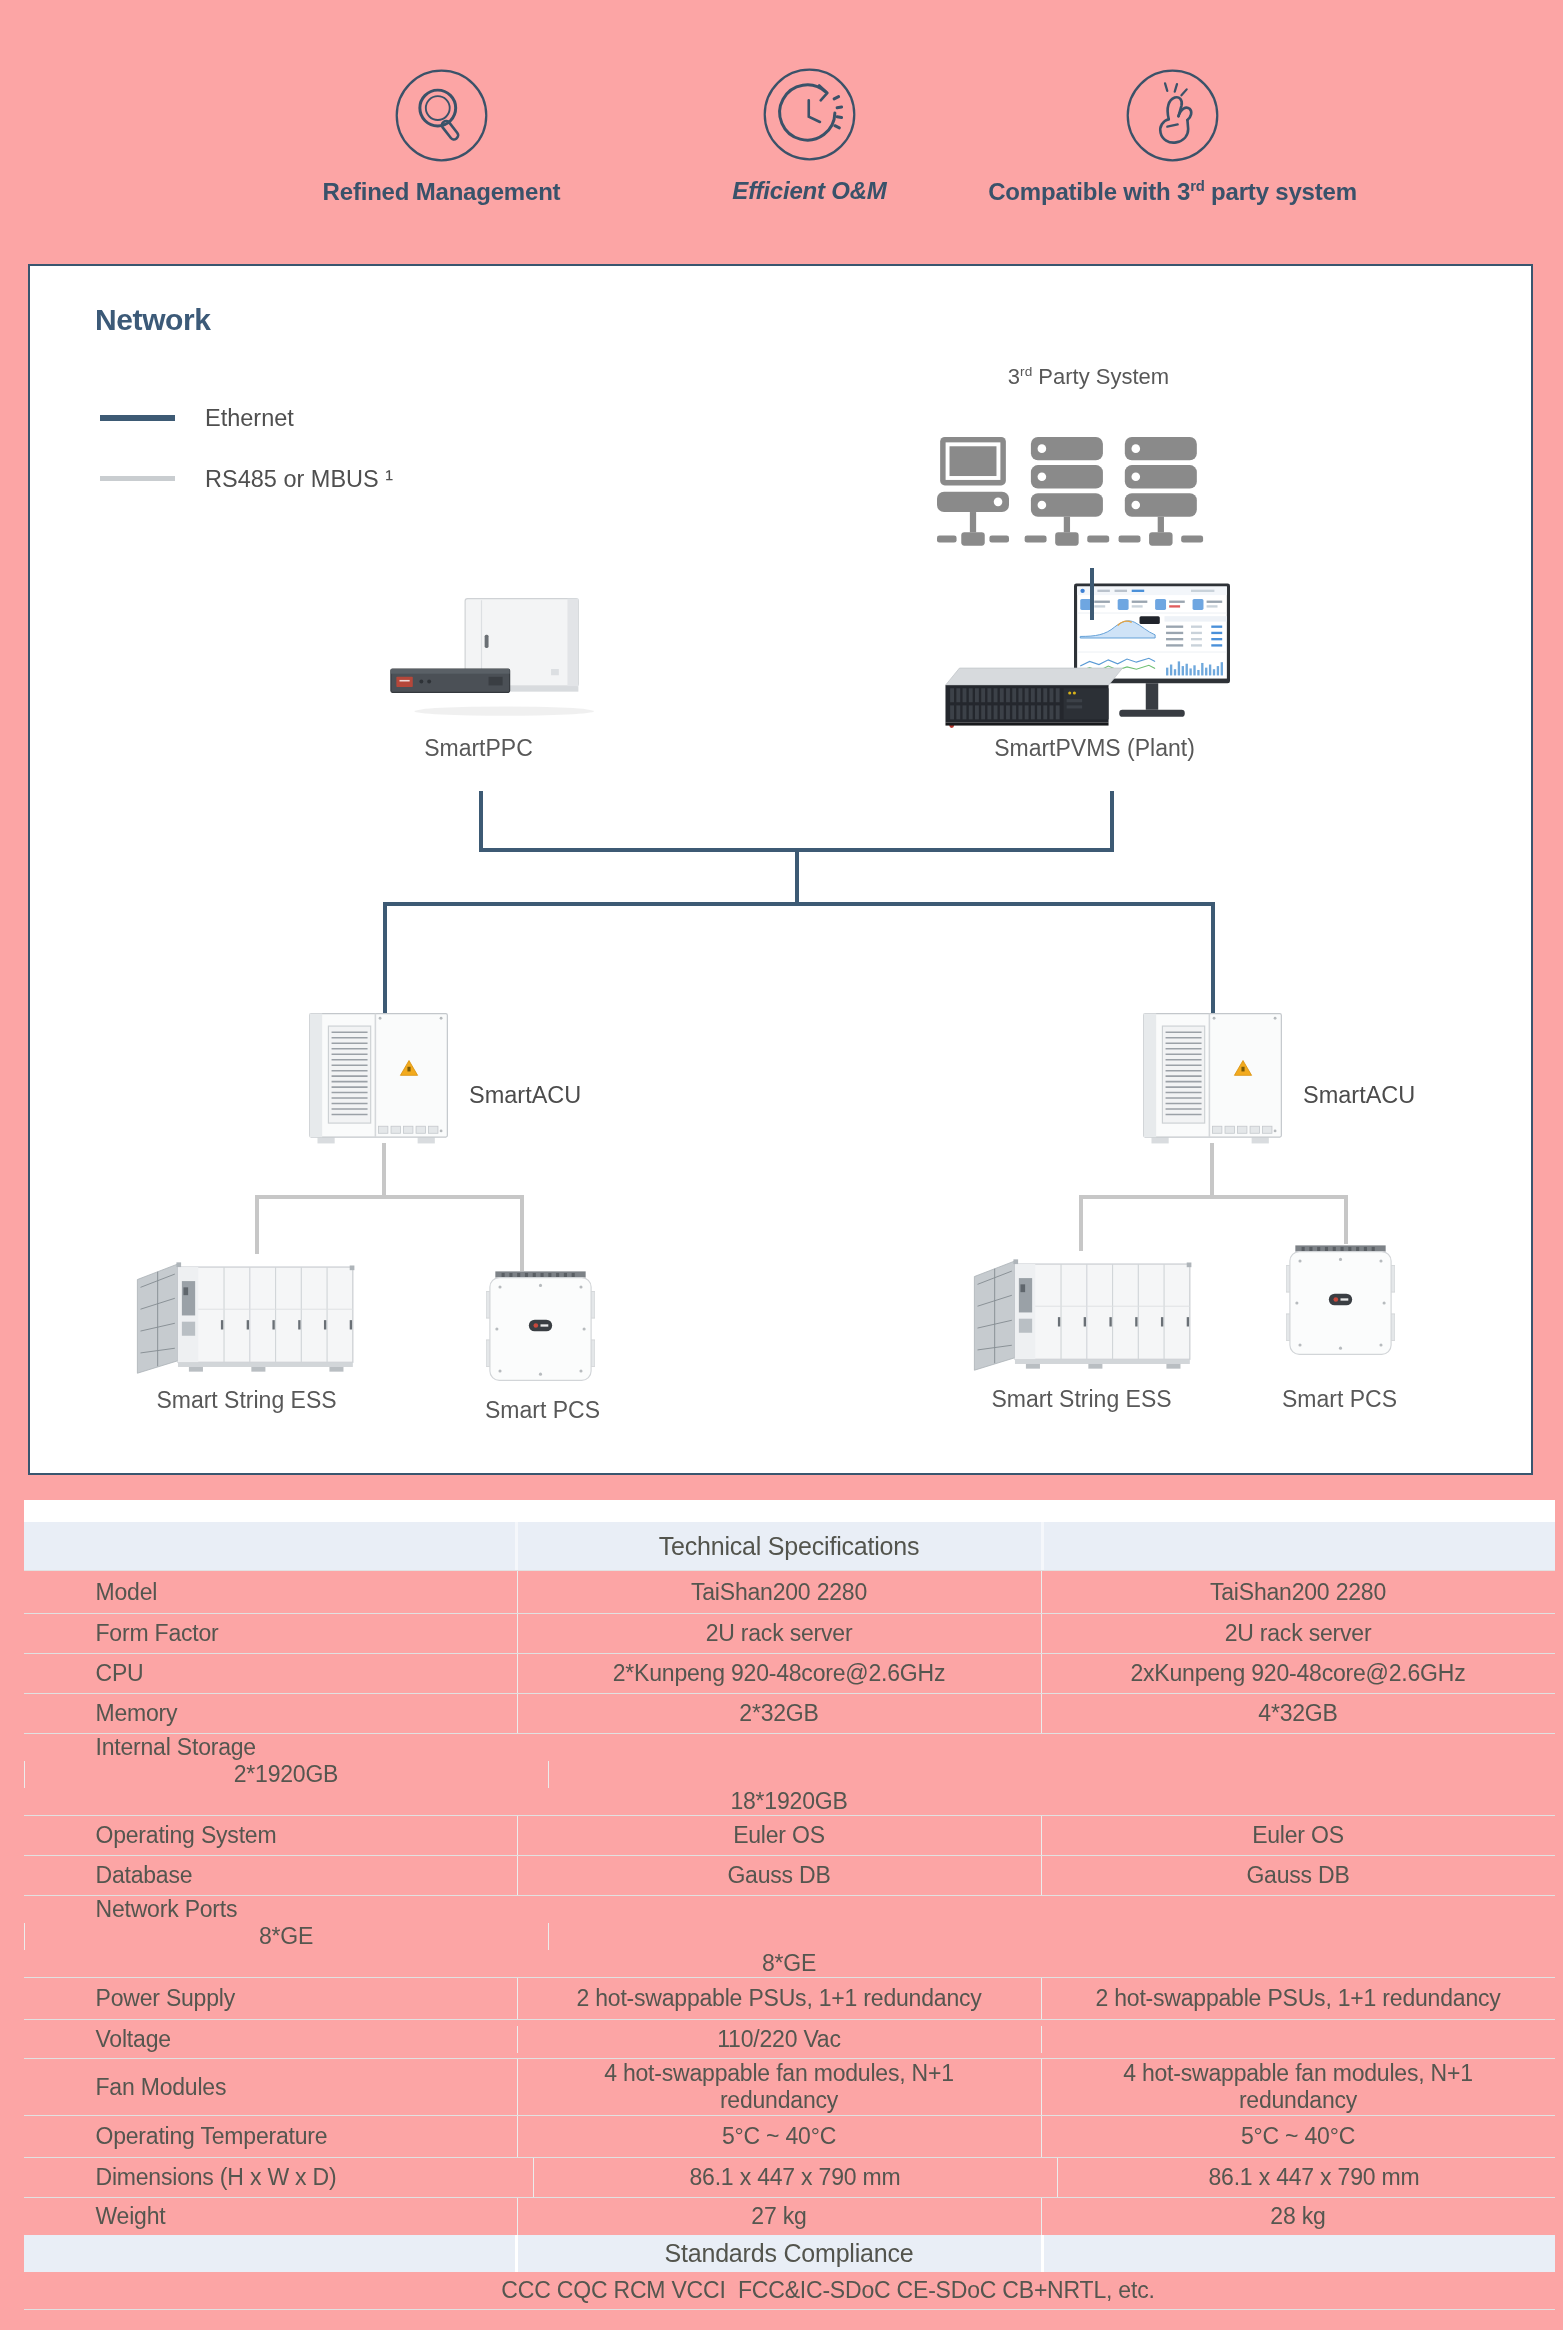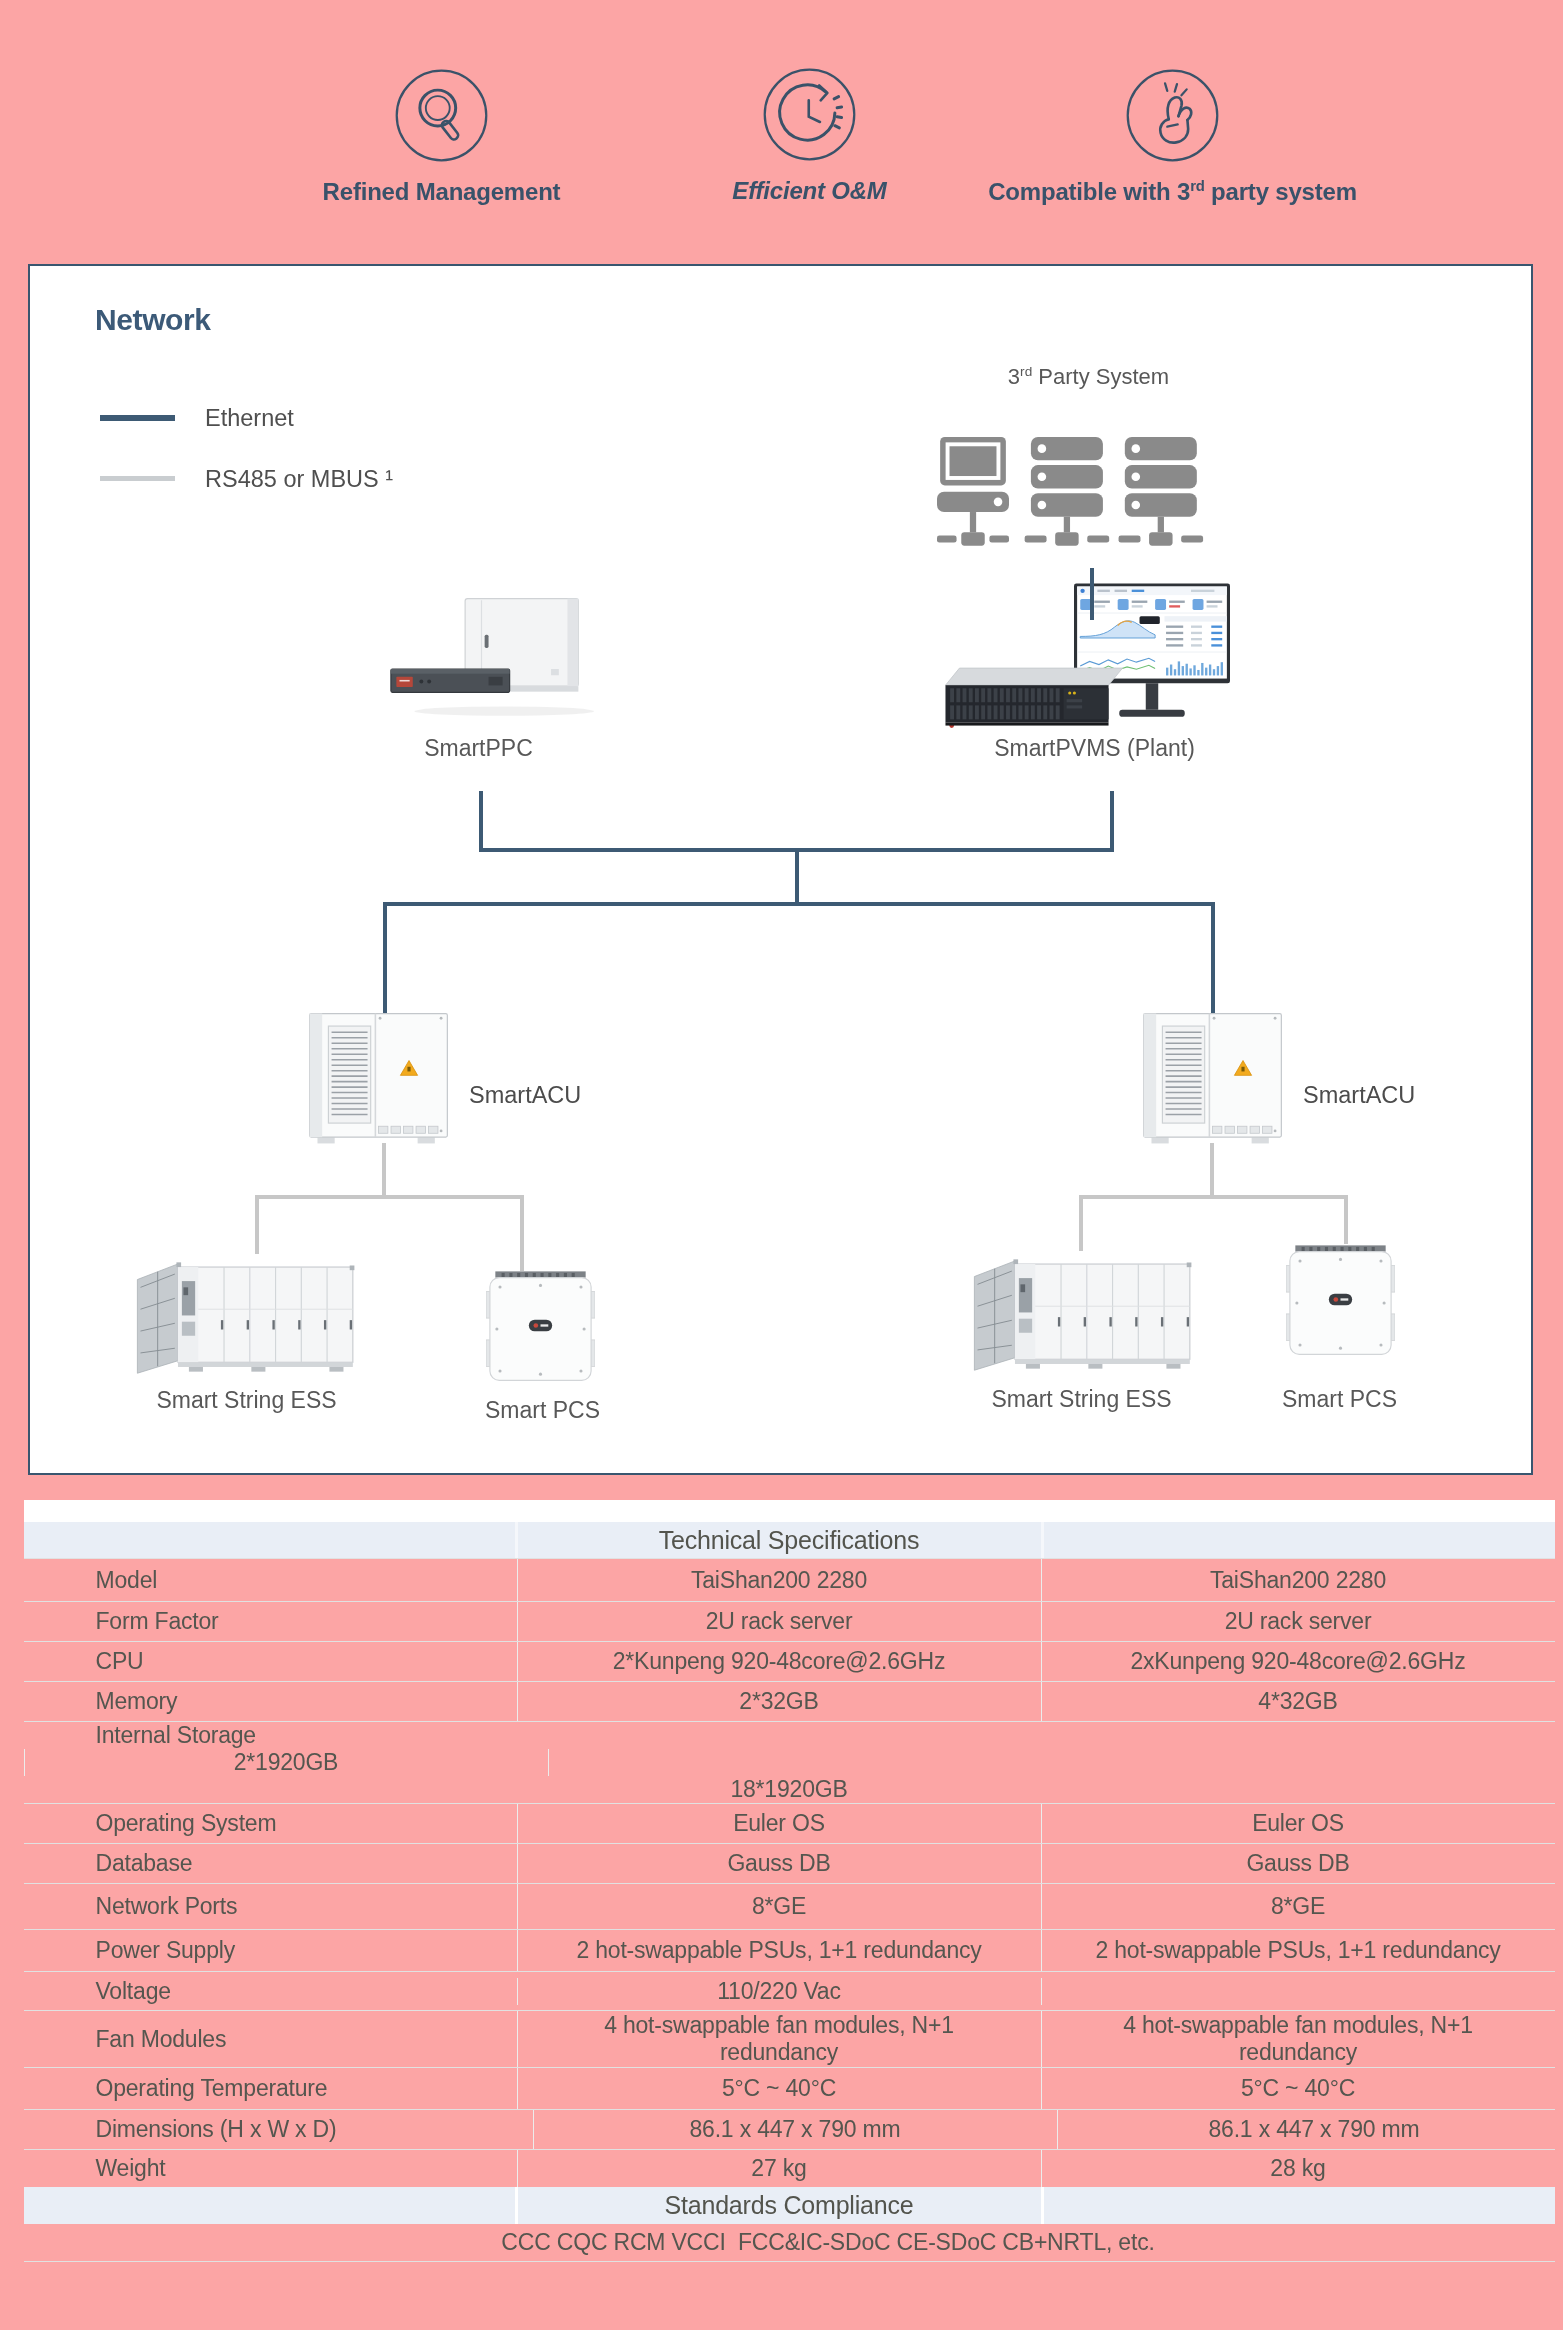--- a/index.html
+++ b/index.html
@@ -22,21 +22,21 @@
   .dev{position:absolute;z-index:2;}
   .dev.front{z-index:3;}
   
   .spec-table{position:absolute;left:23.5px;top:1500px;width:1531px;font-size:23px;color:#55564f;letter-spacing:-0.2px;}
   .thead{display:flex;height:34px;background:#e9eef6;}
   .hc{display:flex;align-items:center;justify-content:center;font-size:24px;color:#53544d;}
   .hc1{width:493px;}
   .hc2{width:525px;border-left:3.1px solid #fff;box-sizing:border-box;}
   .hc3{flex:1;border-left:3.1px solid #fff;box-sizing:border-box;}
   .tgap{height:22px;background:#fff;}
-  .sectionbar{position:relative;height:36px;background:#e9eef6;display:flex;align-items:center;justify-content:center;
+  .sectionbar{position:relative;height:48px;background:#e9eef6;display:flex;align-items:center;justify-content:center;
               font-size:25px;color:#53544d;}
   .sectionbar .vsep{position:absolute;top:0;width:3.1px;height:100%;background:#fff;}
   .sectionbar .vsep.faint{opacity:0.55;}
   .vsep.p1{left:491px;}
   .vsep.p2{left:1017px;}
   .trow{display:flex;border-top:0.8px solid #e1e1e1;align-items:stretch;}
   .trow:first-of-type{border-top:none;}
   .c1{width:493px;box-sizing:border-box;padding-left:72px;display:flex;align-items:center;}
   .c2{width:525px;box-sizing:border-box;border-left:0.8px solid #ececec;border-right:0.8px solid #ececec;
       display:flex;align-items:center;justify-content:center;text-align:center;}
@@ -584,21 +584,21 @@
     </div>
     <div class="trow" style="min-height:39px;">
       <div class="c1">Database</div>
       <div class="c2">
           <span>Gauss DB</span>
         </div>
       <div class="c3">
           <span>Gauss DB</span>
         </div>
     </div>
-    <div class="trow" style="min-height:45px;">
+    <div class="trow" style="min-height:45px;flex-direction:column;">
       <div class="c1">Network Ports</div>
       <div class="c2">
           <span>8*GE</span>
         </div>
       <div class="c3">
           <span>8*GE</span>
         </div>
     </div>
     <div class="trow" style="min-height:41px;">
       <div class="c1">Power Supply</div>

